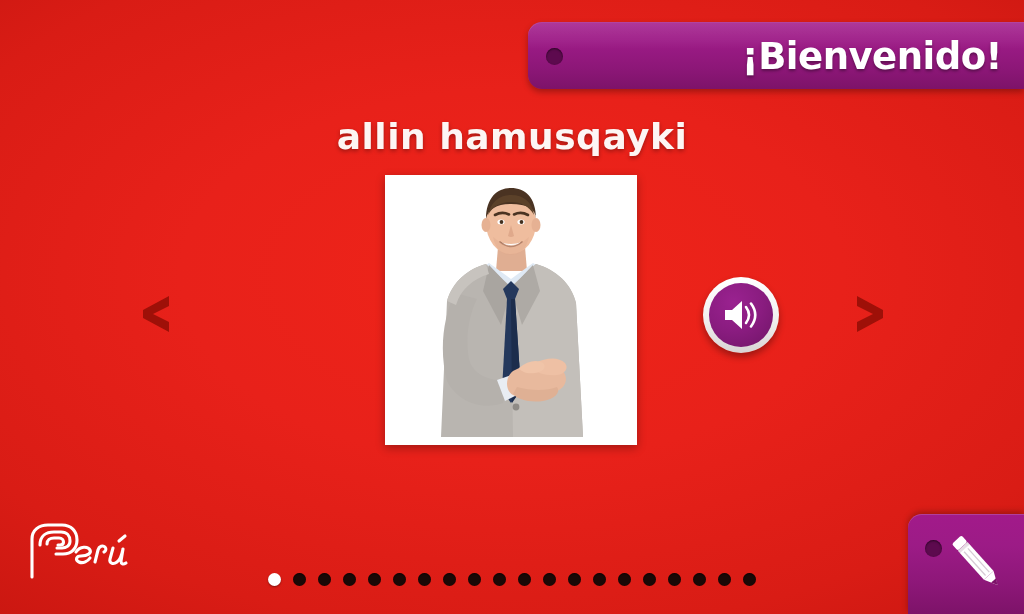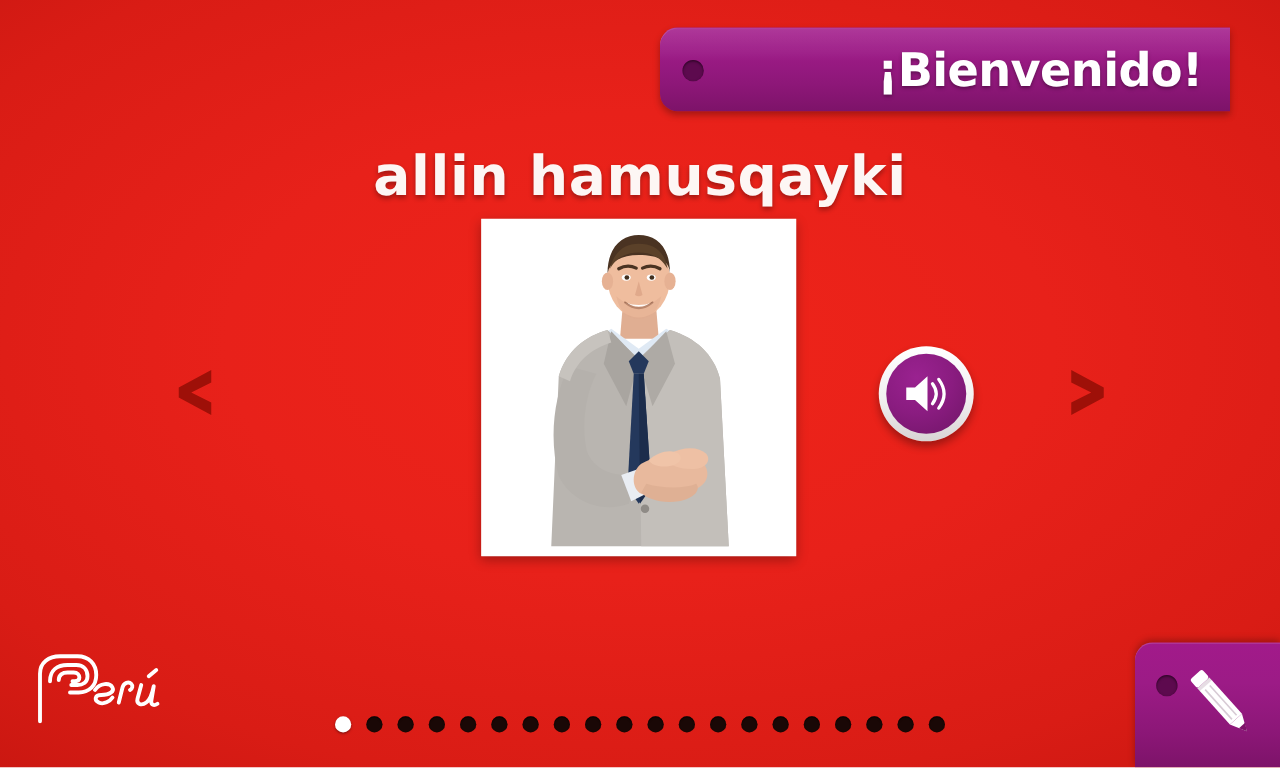--- a/index.html
+++ b/index.html
@@ -10,21 +10,21 @@
   }
   #stage {
     position:relative; width:1024px; height:614px;
     background:
       radial-gradient(ellipse 85% 80% at 50% 45%, #ef2419 0%, #e8211a 38%, #d91c15 72%, #c4150f 100%);
     overflow:hidden;
   }
 
   
   #header-banner {
-    position:absolute; left:528px; top:22px; width:456px; height:67px;
+    position:absolute; left:528px; top:22px; width:496px; height:67px;
     background:linear-gradient(180deg,#a21a8a 0%, #9c1b86 30%, #8d1778 68%, #7d1369 100%);
     border-radius:14px 0 0 14px;
     box-shadow:0 3px 6px rgba(0,0,0,.30), inset 0 1px 0 rgba(255,255,255,.18);
   }
   #header-banner::after{
     content:""; position:absolute; left:0; right:0; top:1px; height:26px;
     border-radius:13px 0 0 0;
     background:linear-gradient(180deg,rgba(255,255,255,.13),rgba(255,255,255,0));
     pointer-events:none;
   }
@@ -40,21 +40,21 @@
     font-family:"DejaVu Sans", sans-serif;
     font-size:37px; font-weight:bold; letter-spacing:-0.5px;
     white-space:nowrap;
     text-shadow:0 2px 3px rgba(0,0,0,.35);
   }
 
   
   #term {
     position:absolute; left:0; right:0; top:116px;
     text-align:center; color:#fdf6f4;
-    font-size:44px; font-weight:bold; letter-spacing:0.5px;
+    font-size:36px; font-weight:bold; letter-spacing:0.5px;
     text-shadow:0 2px 4px rgba(0,0,0,.32);
   }
 
   
   #photo-card {
     position:absolute; left:385px; top:175px; width:252px; height:270px;
     background:#ffffff;
     box-shadow:0 3px 9px rgba(0,0,0,.30);
     overflow:hidden;
   }

